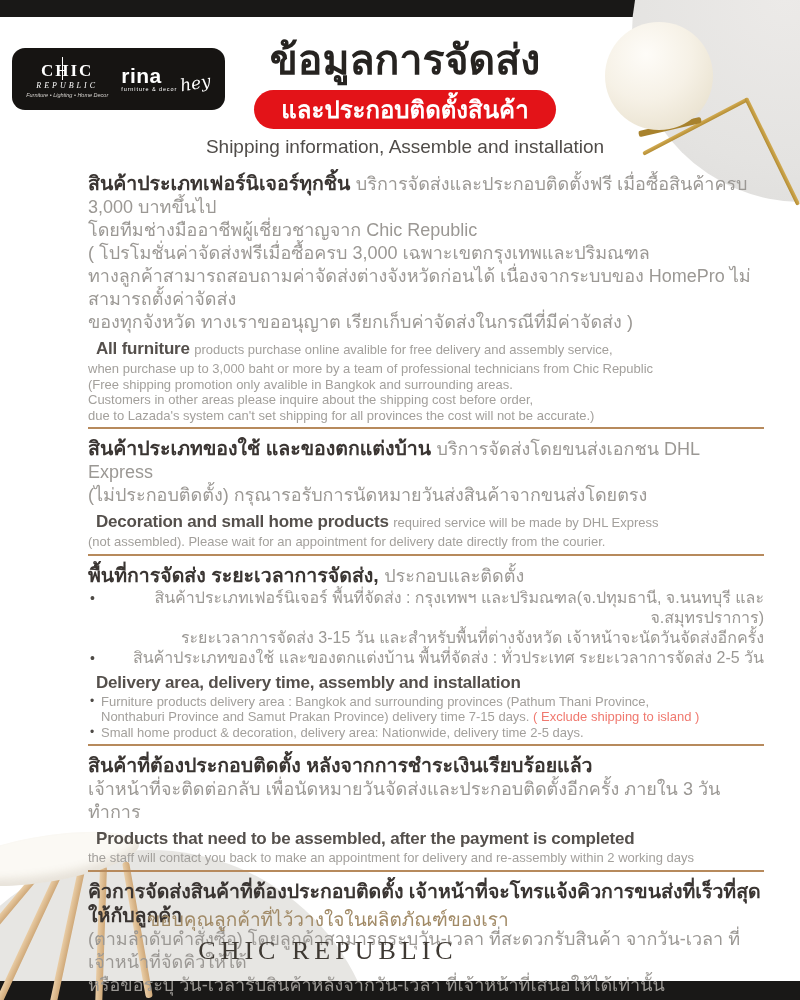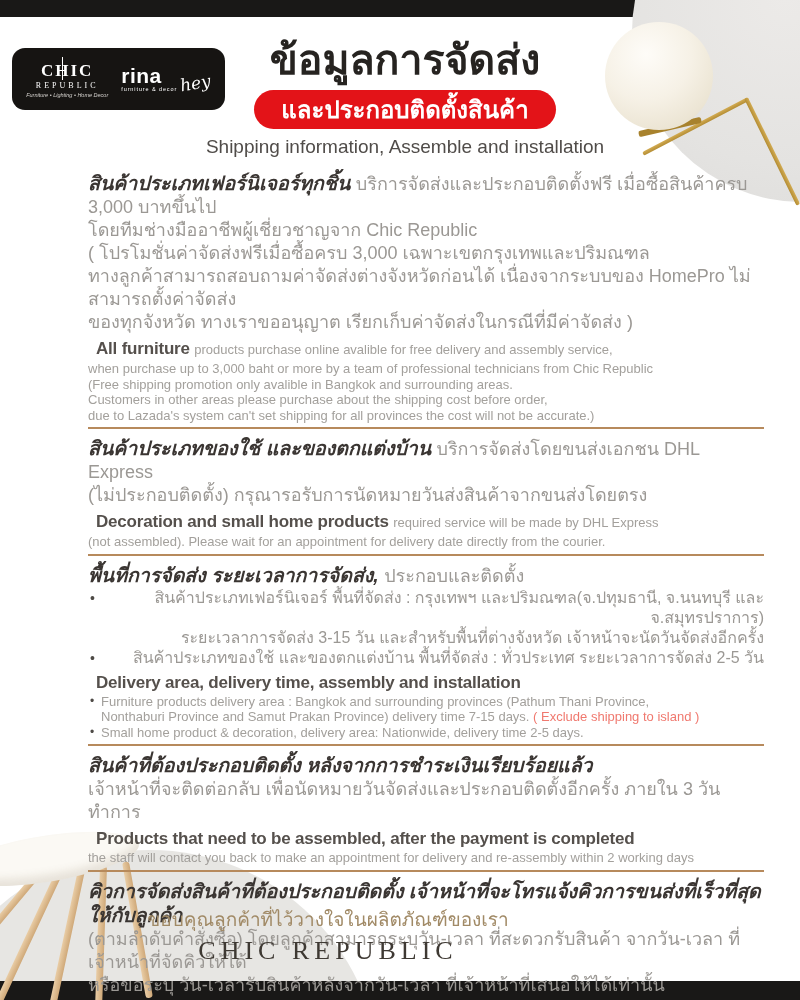--- a/index.html
+++ b/index.html
@@ -31,21 +31,21 @@
   .seat{position:absolute;left:-50px;top:836px;width:190px;height:46px;border-radius:50%;
         background:#fbf9f4;transform:rotate(-9deg);box-shadow:inset 0 -7px 9px rgba(120,100,70,.15);}
 
   
   .logo-box{position:absolute;left:12px;top:48px;width:213px;height:62px;background:#161412;
             border-radius:13px;z-index:5;display:flex;align-items:center;justify-content:center;gap:13px;}
   .chic-logo{text-align:center;color:#fff;}
   .chic-name-wrap{position:relative;display:inline-block;}
   .chic-name{font-family:"Liberation Serif",serif;font-weight:bold;font-size:17px;letter-spacing:2px;}
   .chic-hbar{position:absolute;left:21px;top:-4px;width:1.5px;height:23px;background:#fff;}
-  .chic-sub{font-family:"Liberation Serif",serif;font-size:8px;letter-spacing:3px;margin-top:0px;}
+  .chic-sub{font-family:"Liberation Serif",serif;font-size:8px;letter-spacing:3px;margin-top:0px;font-style:italic;}
   .chic-tag{font-size:5.5px;font-style:italic;color:#d8d5d1;margin-top:2px;}
   .rina-logo{display:flex;align-items:flex-start;color:#fff;}
   .rina-left{text-align:left;}
   .rina-name{font-size:21px;font-weight:bold;line-height:19px;letter-spacing:0.5px;}
   .rina-sub{font-size:5.5px;letter-spacing:0.9px;margin-top:1px;}
   .rina-script{font-family:"DejaVu Serif",serif;font-style:italic;font-size:17px;
                transform:rotate(-10deg);margin:7px 0 0 3px;}
 
   .header-center{position:absolute;left:155px;top:34px;width:500px;text-align:center;z-index:5;}
   .page-title{margin:0;font-size:41px;line-height:52px;font-weight:bold;color:#262320;}
@@ -58,21 +58,21 @@
   .sec{padding:0;}
   .b{position:relative;}
   .b-th{font-size:18px;line-height:23px;}
   .b-en{font-size:13px;line-height:15.5px;}
   .b-enh{line-height:22px;}
   .b-sp{height:4px;}
   .b-bt{font-size:16px;line-height:20px;padding-left:14px;text-align:right;}
   .b-be{font-size:13px;line-height:15.5px;padding-left:13px;}
   .b-bt::before{content:"•";position:absolute;left:2px;top:0;color:#4e4a46;font-size:14px;}
   .b-be::before{content:"•";position:absolute;left:2px;top:0;color:#4e4a46;font-size:12px;}
-  .r-thb{font-size:19.5px;font-weight:bold;color:#3a3532;font-style:italic;}
+  .r-thb{font-size:19.5px;font-weight:bold;color:#3a3532;}
   .r-th{font-size:inherit;color:#9b9894;}
   .b-th .r-th{font-size:18px;}
   .b-bt .r-th{font-size:16px;}
   .r-enb{font-size:17px;font-weight:bold;color:#55504c;letter-spacing:-0.2px;margin-left:8px;}
   .r-en{font-size:13px;color:#a3a09c;}
   .r-red{font-size:13px;color:#f0796f;}
   .divider{height:2px;background:#b78a5c;margin:4px 0 8px 0;}
 
   
   .footer{position:absolute;left:0;top:908px;width:656px;text-align:center;z-index:5;}
@@ -133,21 +133,21 @@
       <section class="sec">
         <div class="b b-th"><span class="r-thb">สินค้าประเภทเฟอร์นิเจอร์ทุกชิ้น </span><span class="r-th">บริการจัดส่งและประกอบติดตั้งฟรี เมื่อซื้อสินค้าครบ 3,000 บาทขึ้นไป</span></div>
         <div class="b b-th"><span class="r-th">โดยทีมช่างมืออาชีพผู้เชี่ยวชาญจาก Chic Republic</span></div>
         <div class="b b-th"><span class="r-th">( โปรโมชั่นค่าจัดส่งฟรีเมื่อซื้อครบ 3,000 เฉพาะเขตกรุงเทพและปริมณฑล</span></div>
         <div class="b b-th"><span class="r-th">ทางลูกค้าสามารถสอบถามค่าจัดส่งต่างจังหวัดก่อนได้ เนื่องจากระบบของ HomePro ไม่สามารถตั้งค่าจัดส่ง</span></div>
         <div class="b b-th"><span class="r-th">ของทุกจังหวัด ทางเราขออนุญาต เรียกเก็บค่าจัดส่งในกรณีที่มีค่าจัดส่ง )</span></div>
         <div class="b b-sp"></div>
         <div class="b b-enh"><span class="r-enb">All furniture </span><span class="r-en">products purchase online avalible for free delivery and assembly service,</span></div>
         <div class="b b-en"><span class="r-en">when purchase up to 3,000 baht or more by a team of professional technicians from Chic Republic</span></div>
         <div class="b b-en"><span class="r-en">(Free shipping promotion only avalible in Bangkok and surrounding areas.</span></div>
-        <div class="b b-en"><span class="r-en">Customers in other areas please purchase about the shipping cost before order,</span></div>
+        <div class="b b-en"><span class="r-en">Customers in other areas please inquire about the shipping cost before order,</span></div>
         <div class="b b-en"><span class="r-en">due to Lazada's system can't set shipping for all provinces the cost will not be accurate.)</span></div>
       </section>
       <div class="divider"></div>
       <section class="sec">
         <div class="b b-th"><span class="r-thb">สินค้าประเภทของใช้ และของตกแต่งบ้าน </span><span class="r-th">บริการจัดส่งโดยขนส่งเอกชน DHL Express</span></div>
         <div class="b b-th"><span class="r-th">(ไม่ประกอบติดตั้ง) กรุณารอรับการนัดหมายวันส่งสินค้าจากขนส่งโดยตรง</span></div>
         <div class="b b-sp"></div>
         <div class="b b-enh"><span class="r-enb">Decoration and small home products </span><span class="r-en">required service will be made by DHL Express</span></div>
         <div class="b b-en"><span class="r-en">(not assembled). Please wait for an appointment for delivery date directly from the courier.</span></div>
       </section>

